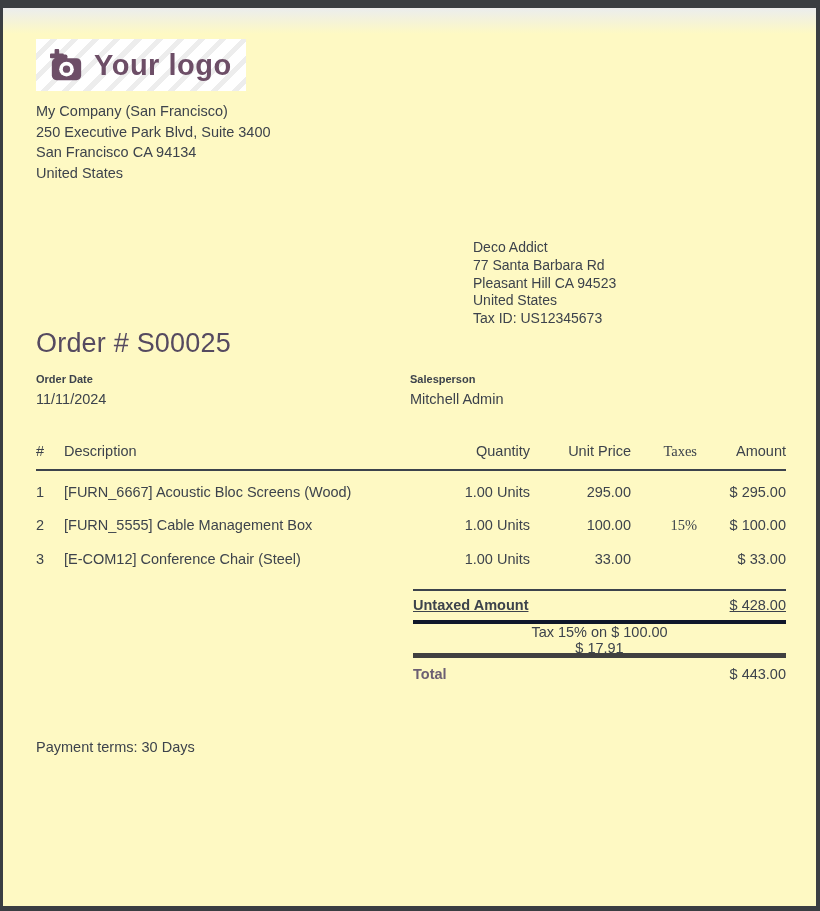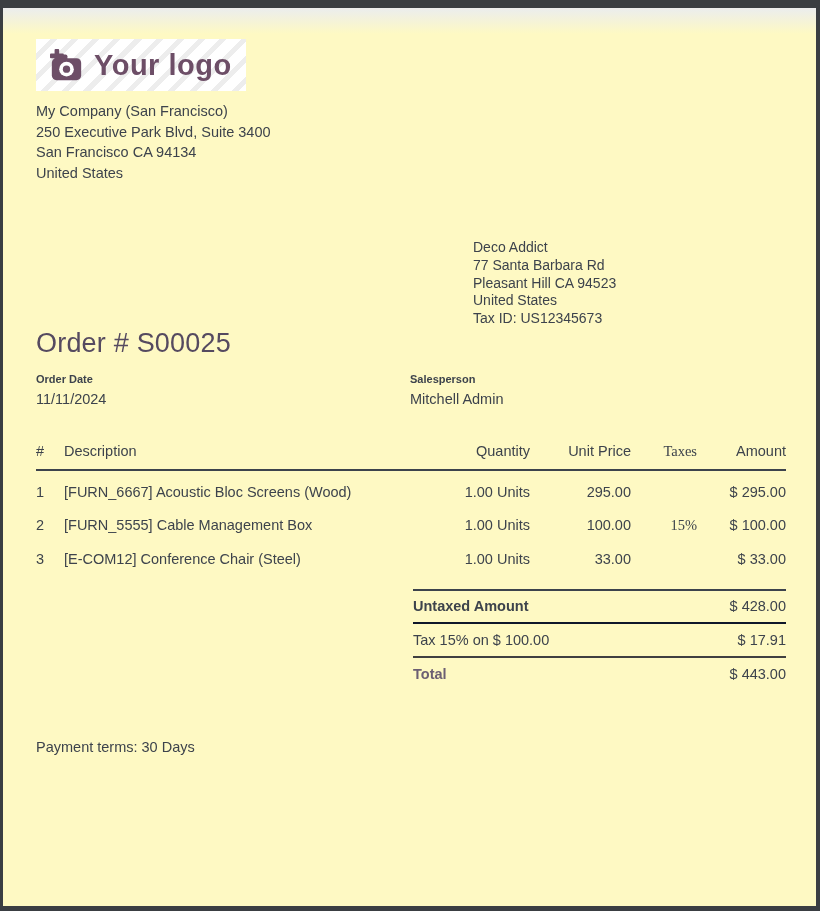--- a/index.html
+++ b/index.html
@@ -95,22 +95,22 @@
     margin-top: 18px;
     border-top: 2px solid #3d434c;
     font-size: 14.5px;
   }
   .totals-row {
     display: flex;
     justify-content: space-between;
     align-items: center;
     height: 33px;
   }
-  .totals-row.untaxed { border-bottom: 2px solid #0f172a; }
-  .totals-row.tax     { border-bottom: 2px solid #404040; height: 34px; }
+  .totals-row.untaxed { border-bottom: 4px solid #0f172a; text-decoration: underline; }
+  .totals-row.tax     { border-bottom: 5px solid #404040; height: 34px; flex-direction: column; }
   .totals-row .lbl-bold { font-weight: bold; }
   .totals-row.total .lbl { color: #6c5f73; font-weight: bold; }
   
   .payment-terms {
     margin-top: 48px;
     font-size: 14.5px;
   }
   .camera-icon { flex: 0 0 auto; }
 </style>
 </head>

